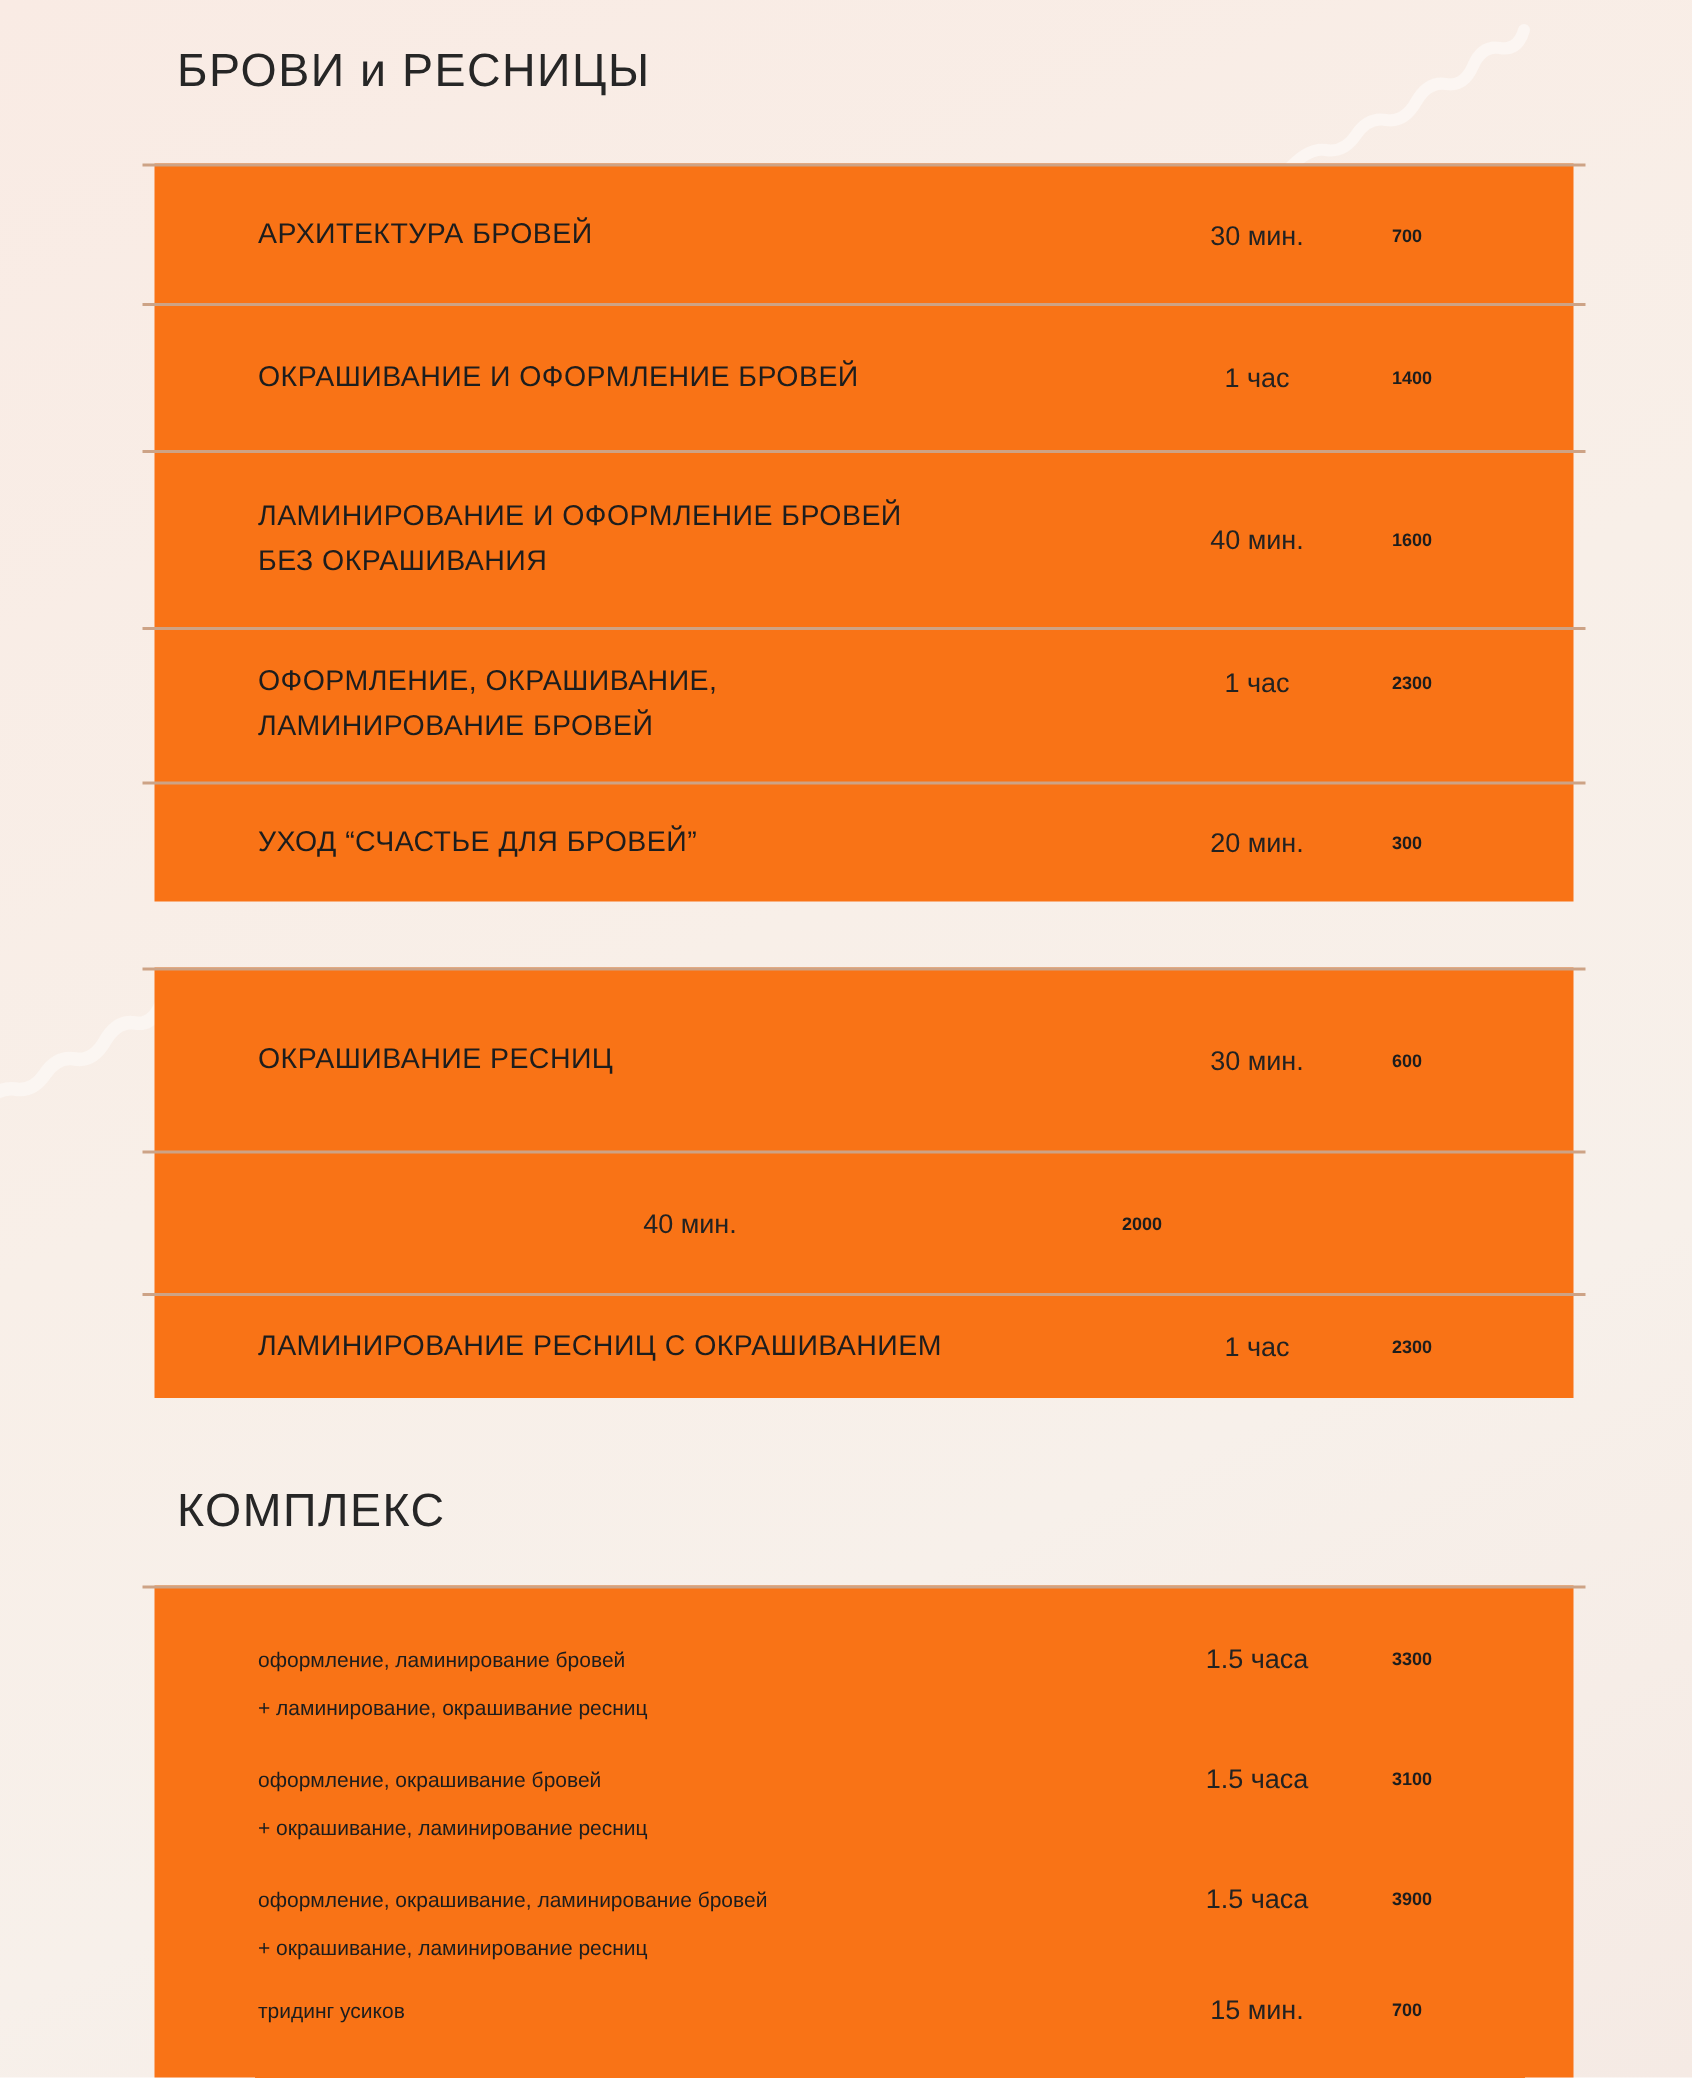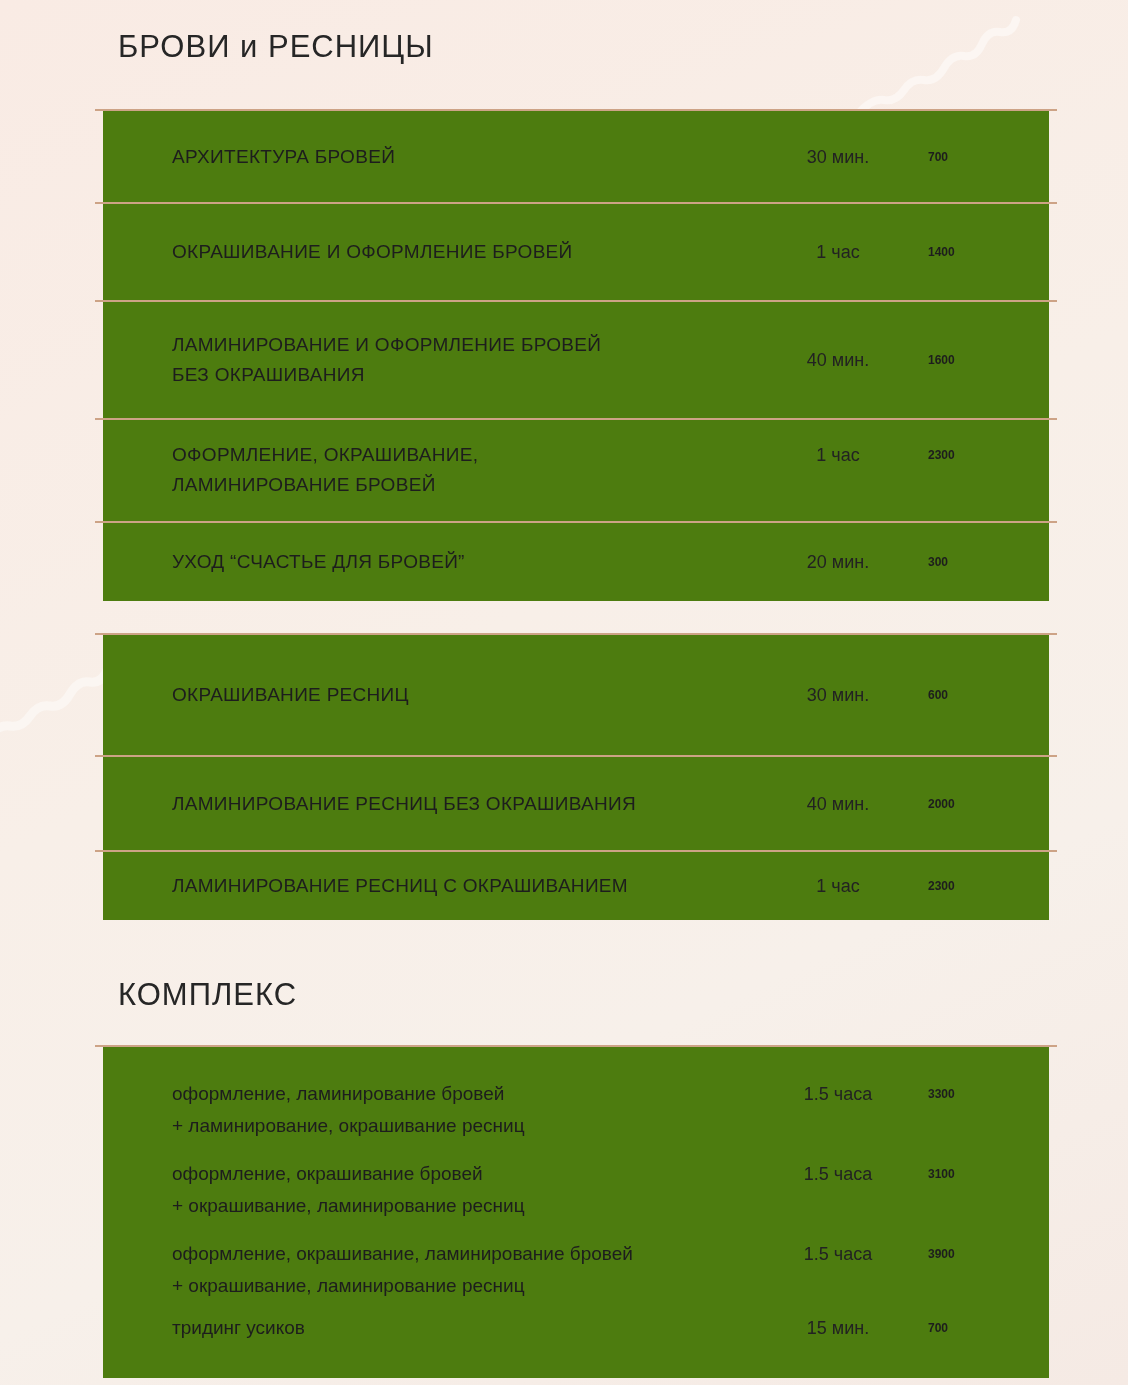--- a/index.html
+++ b/index.html
@@ -16,22 +16,22 @@
   .wm-left { top:608px; left:-18px; }
 
   .section-title {
     font-size:31px; line-height:40px; letter-spacing:1px;
     color:#262626; font-weight:400;
   }
   .title-1 { margin:27px 0 42px 118px; }
   .title-2 { margin:55px 0 30px 118px; }
 
   .price-card {
-    margin:4px 79px 0 103px;
-    background:#4d7c0f;
+    margin:16px 79px 0 103px;
+    background:#f97316;
     position:relative;
   }
   .rule { height:2px; background:#cda386; margin:0 -8px; }
   .gap { height:28px; }
 
   .srow {
     display:grid;
     grid-template-columns:576px 180px 1fr;
     padding-left:69px;
     align-items:center;
@@ -47,21 +47,21 @@
   .complex-body { padding-top:31px; }
   .crow {
     display:grid;
     grid-template-columns:576px 180px 1fr;
     padding-left:69px;
     align-items:start;
     margin-bottom:16px;
   }
   .crow:nth-child(3) { margin-bottom:10px; }
   .crow:last-child { margin-bottom:0; }
-  .cname  { font-size:19px; line-height:32px; }
+  .cname  { font-size:14px; line-height:32px; }
   .crow .sdur, .crow .sprice { line-height:32px; }
 </style>
 </head>
 <body>
 
 <svg class="watermark wm-tr" width="170" height="115" viewBox="0 0 170 115">
   <path d="M6,108 q14,-16 26,-14 q12,2 20,-10 q8,-12 20,-10 q12,2 20,-12 q8,-14 20,-12 q12,2 18,-12 q6,-14 18,-12 q12,2 16,-12" fill="none" stroke="#ffffff" stroke-width="8" stroke-linecap="round" opacity="0.85"></path>
 </svg>
 <svg class="watermark wm-left" width="130" height="140" viewBox="0 0 130 140">
   <path d="M2,132 q14,-16 26,-14 q12,2 20,-10 q8,-12 20,-10 q12,2 20,-12 q8,-14 20,-12 q12,2 18,-14" fill="none" stroke="#ffffff" stroke-width="9" stroke-linecap="round" opacity="0.8"></path>
@@ -121,21 +121,20 @@
     <div class="rule"></div>
 
     <div class="srow" style="height:120px">
       <div class="sname">ОКРАШИВАНИЕ РЕСНИЦ</div>
       <div class="sdur">30 мин.</div>
       <div class="sprice">600</div>
     </div>
     <div class="rule"></div>
 
     <div class="srow" style="height:93px">
-      <div class="sname">ЛАМИНИРОВАНИЕ РЕСНИЦ БЕЗ ОКРАШИВАНИЯ</div>
       <div class="sdur">40 мин.</div>
       <div class="sprice">2000</div>
     </div>
     <div class="rule"></div>
 
     <div class="srow" style="height:68px">
       <div class="sname">ЛАМИНИРОВАНИЕ РЕСНИЦ С ОКРАШИВАНИЕМ</div>
       <div class="sdur">1 час</div>
       <div class="sprice">2300</div>
     </div>

